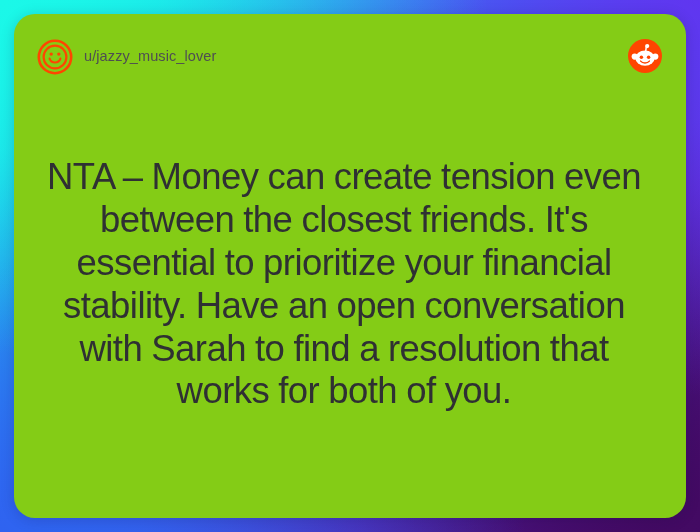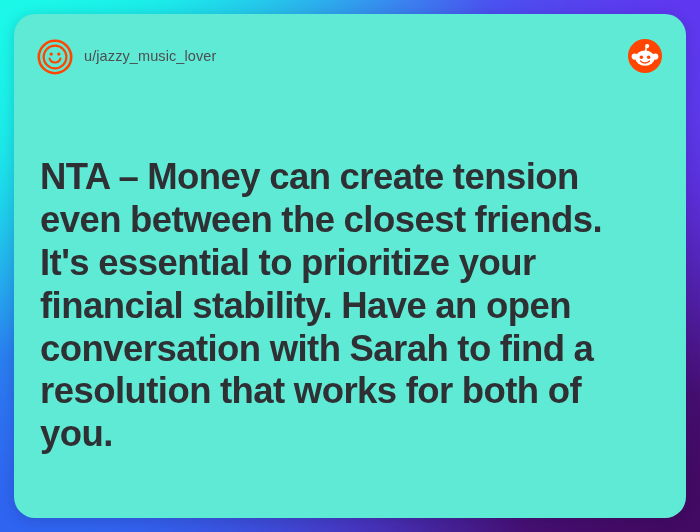--- a/index.html
+++ b/index.html
@@ -28,21 +28,21 @@
       linear-gradient(135deg, #18f5ea 0%, #2a7bf2 42%, #5a2fd6 72%, #3d0758 100%);
   }
 
   
   #card {
     position: absolute;
     left: 14px;
     top: 14px;
     width: 672px;
     height: 504px;
-    background: #5eead4;
+    background: #84cc16;
     border-radius: 21px;
     box-shadow: 0 2px 14px rgba(20, 10, 60, .18);
     overflow: hidden;
   }
 
   
   #header {
     position: absolute;
     left: 0; top: 0;
     width: 100%;
@@ -82,23 +82,24 @@
   
   #body-text {
     position: absolute;
     left: 26px;
     top: 142px;
     width: 608px;
     font-size: 36.5px;
     line-height: 1.175;
     letter-spacing: -0.55px;
     color: #2f3033;
-    font-weight: 700;
+    font-weight: 400;
     word-spacing: -0.5px;
     white-space: pre-wrap;
+    text-align: center;
   }
 </style>
 </head>
 <body>
 
 <div id="backdrop"></div>
 
 <div id="card">
 
   <div id="header">

